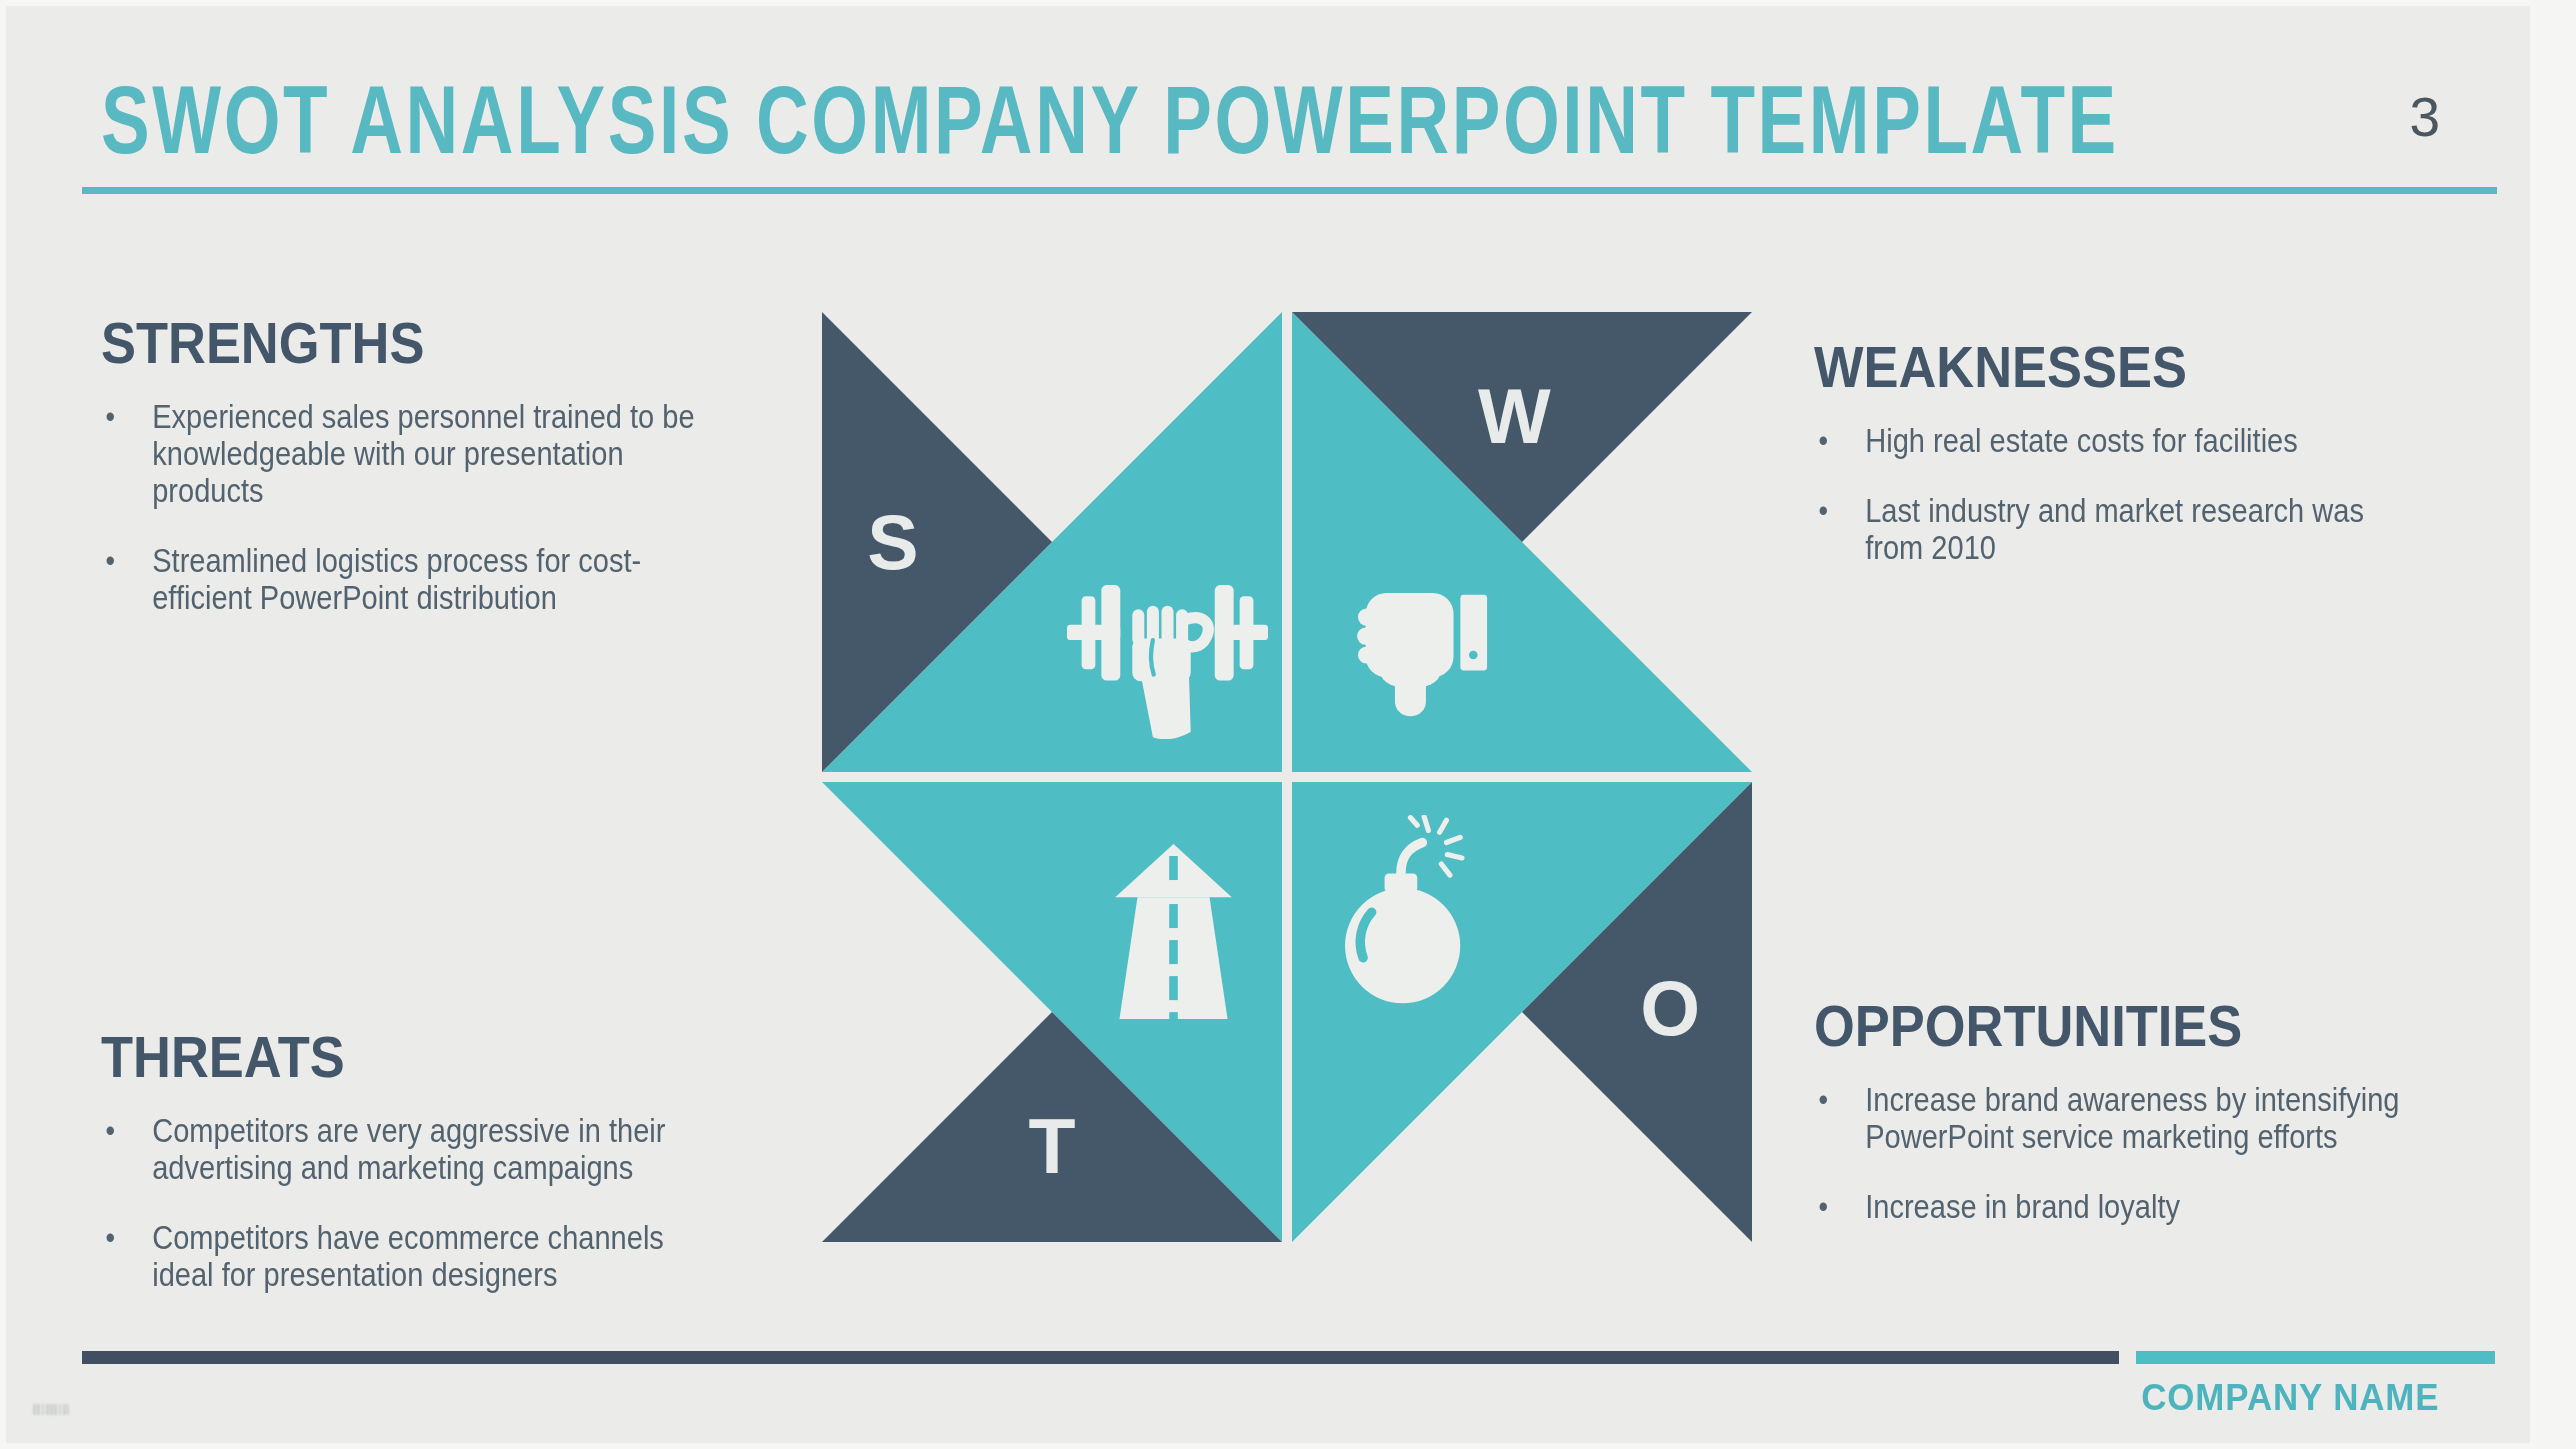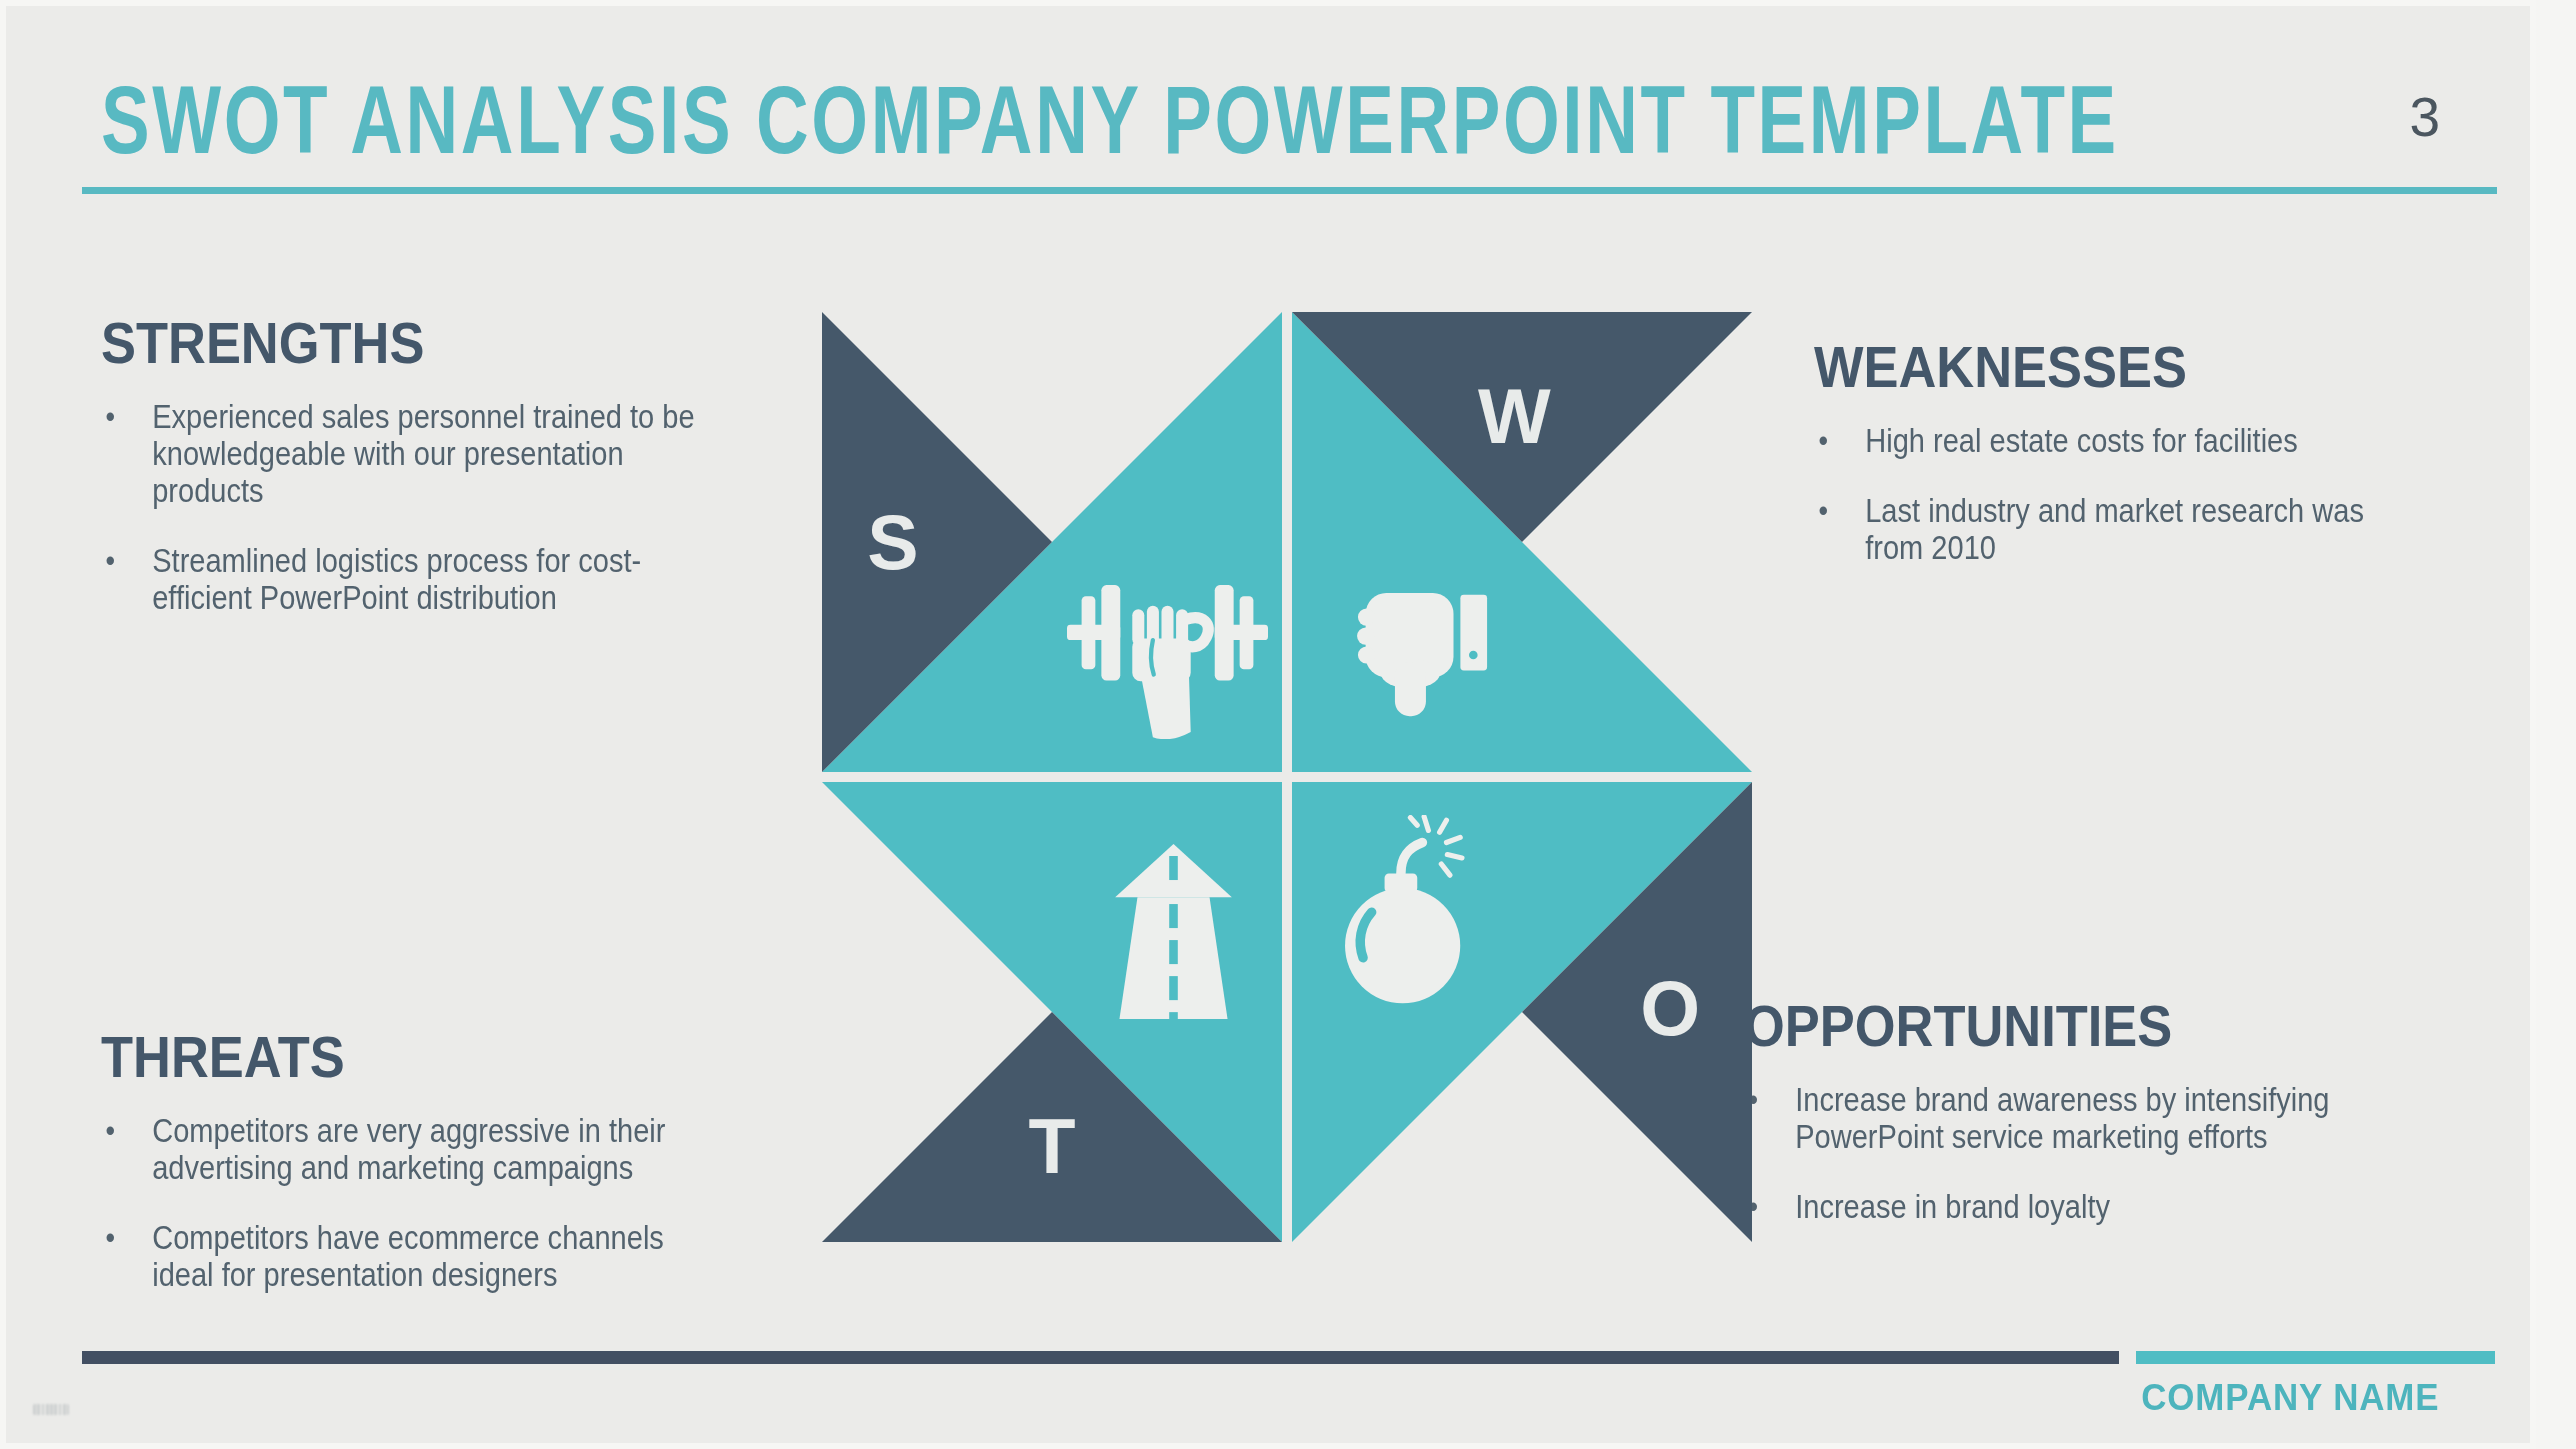--- a/index.html
+++ b/index.html
@@ -20,21 +20,21 @@
     color:#4b565f;line-height:1;
   }
   .title-rule{
     position:absolute;left:82px;top:187px;width:2415px;height:6.9px;background:#58b9c2;
   }
   
   .panel{position:absolute;width:738px;}
   .panel.p-strengths{left:101px;top:314px;}
   .panel.p-weaknesses{left:1814px;top:314px;margin-top:24px;}
   .panel.p-threats{left:101px;top:997px;margin-top:31px;}
-  .panel.p-opportunities{left:1744px;top:997px;}
+  .panel.p-opportunities{left:1814px;top:997px;}
   .panel h2{
     margin:0;font-size:57px;font-weight:700;line-height:58px;color:#44576a;
     white-space:nowrap;transform:scaleX(0.92);transform-origin:0 0;
   }
   .panel ul{
     margin:26px 0 0 0;padding:0;list-style:none;width:773px;
     transform:scaleX(0.88);transform-origin:0 0;
   }
   .panel li{display:flex;margin:0;}
   .panel li + li{margin-top:33px;}

